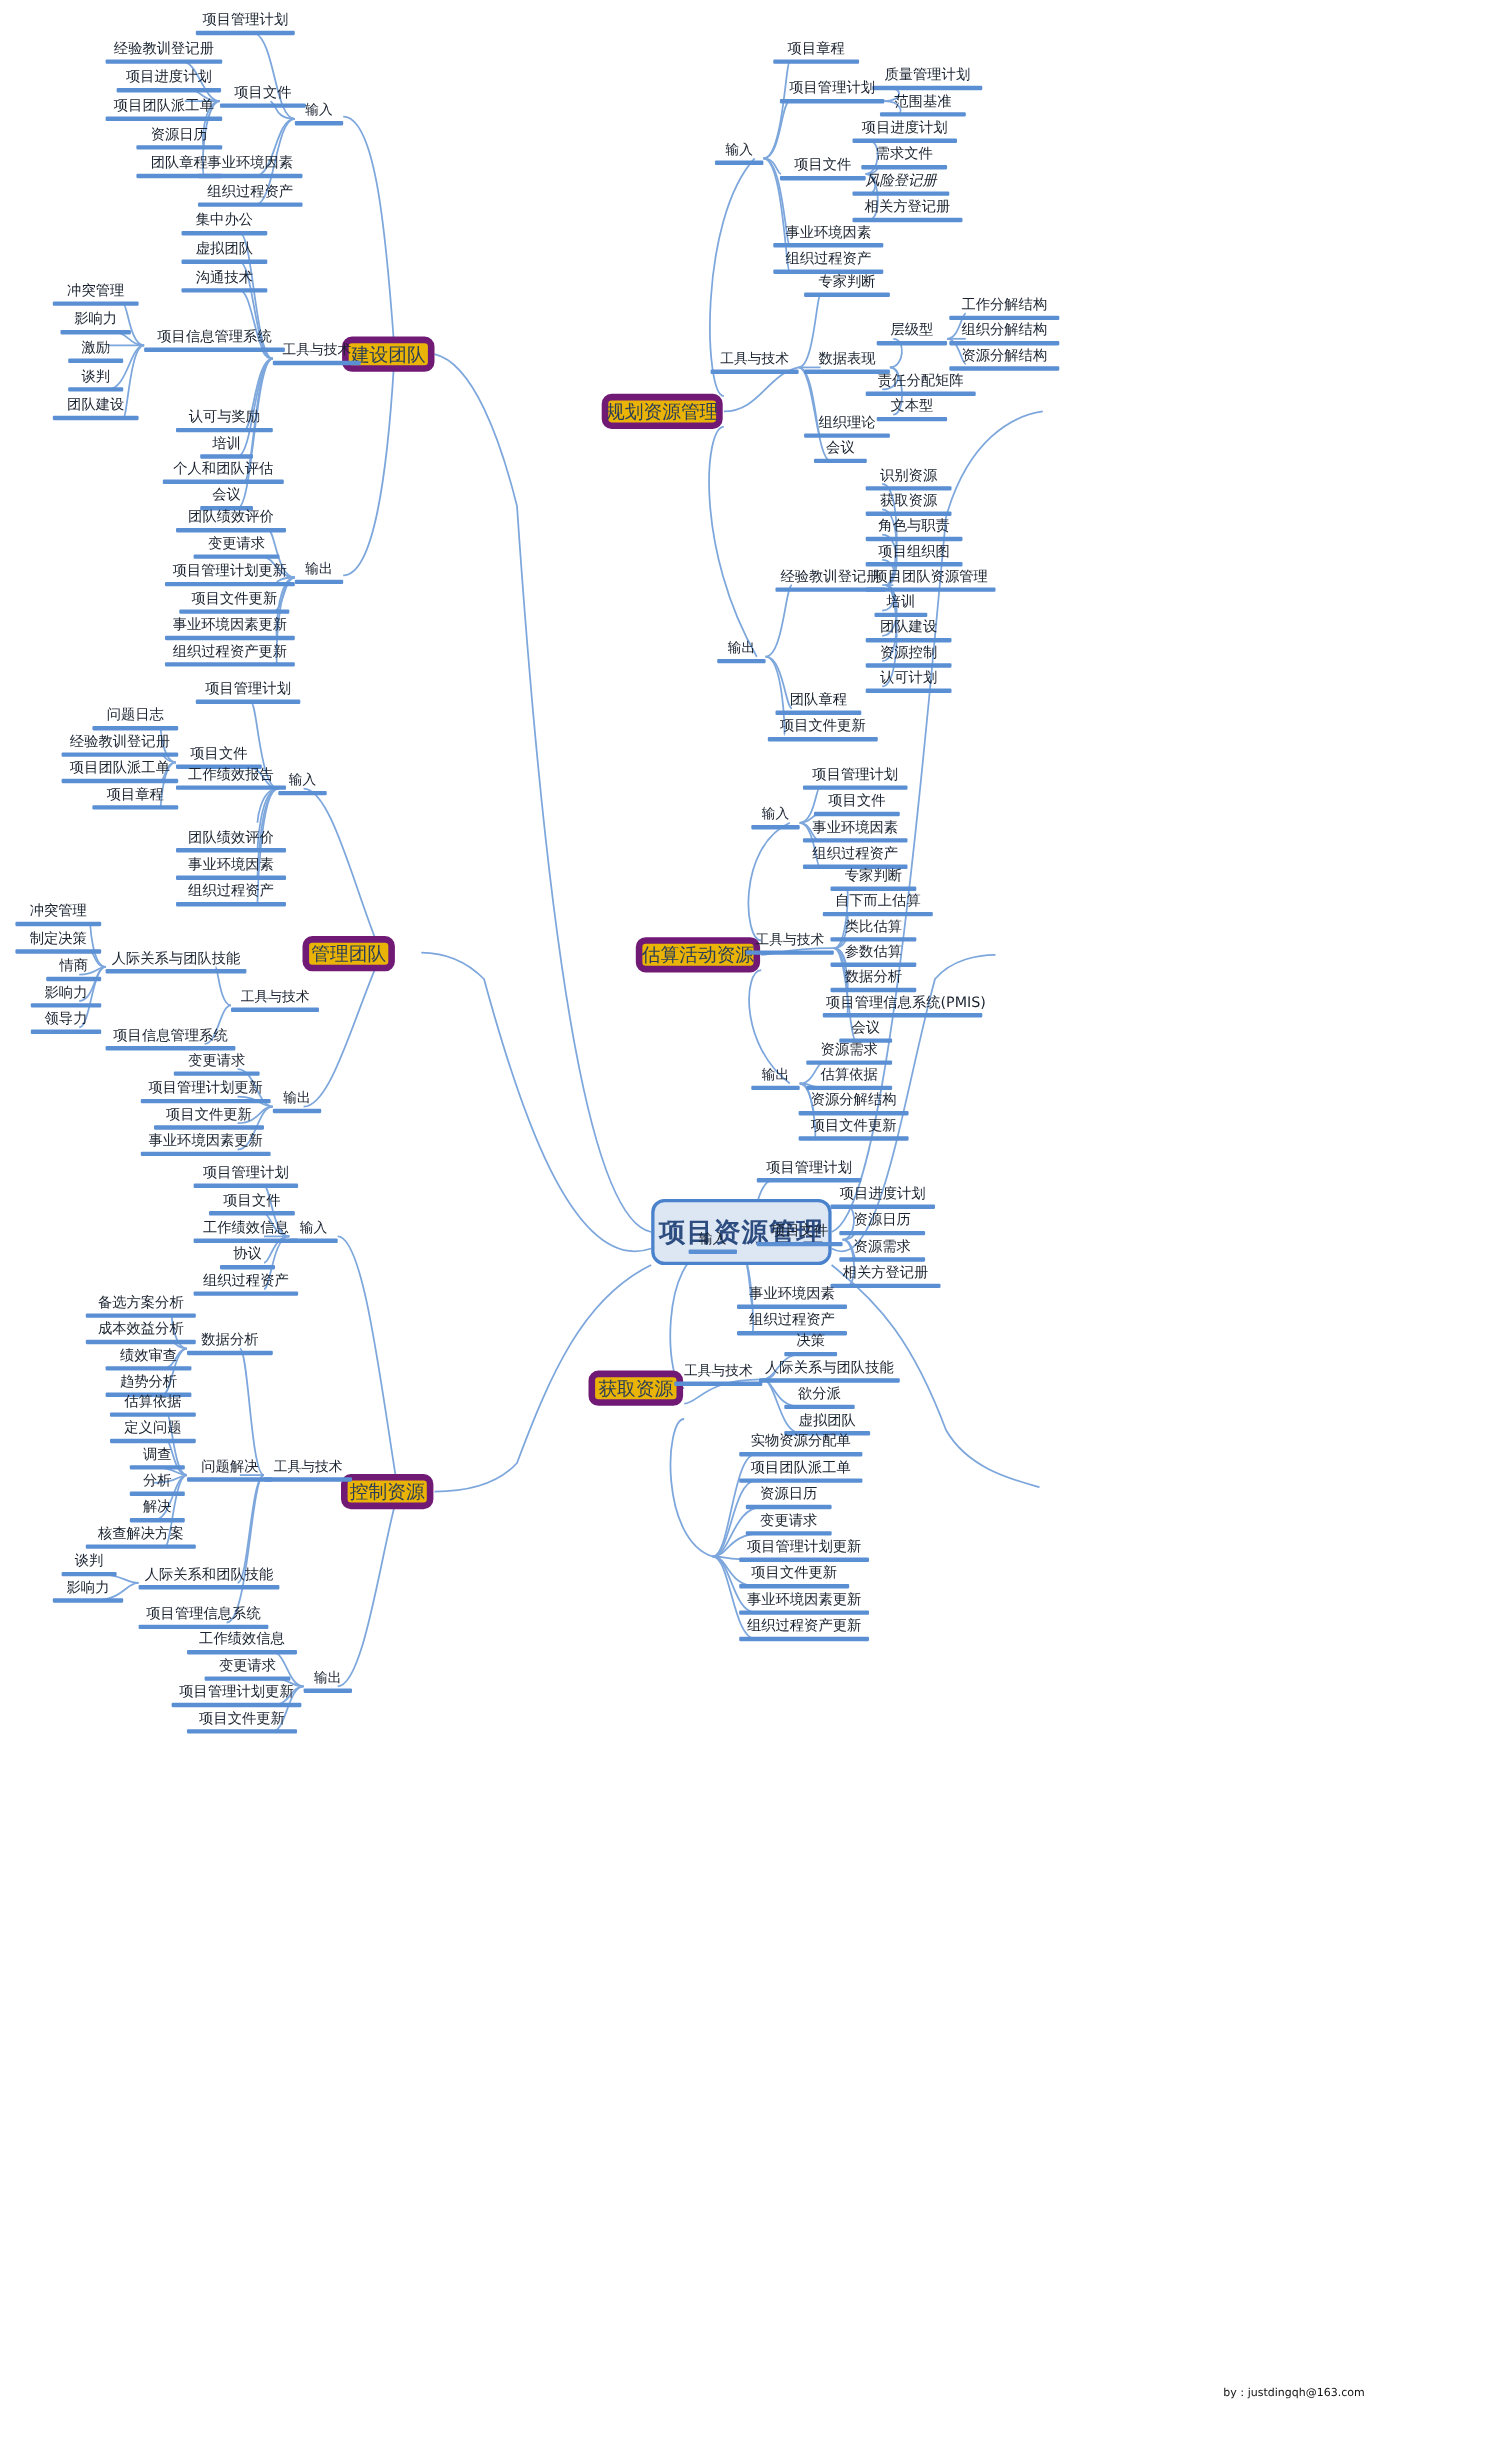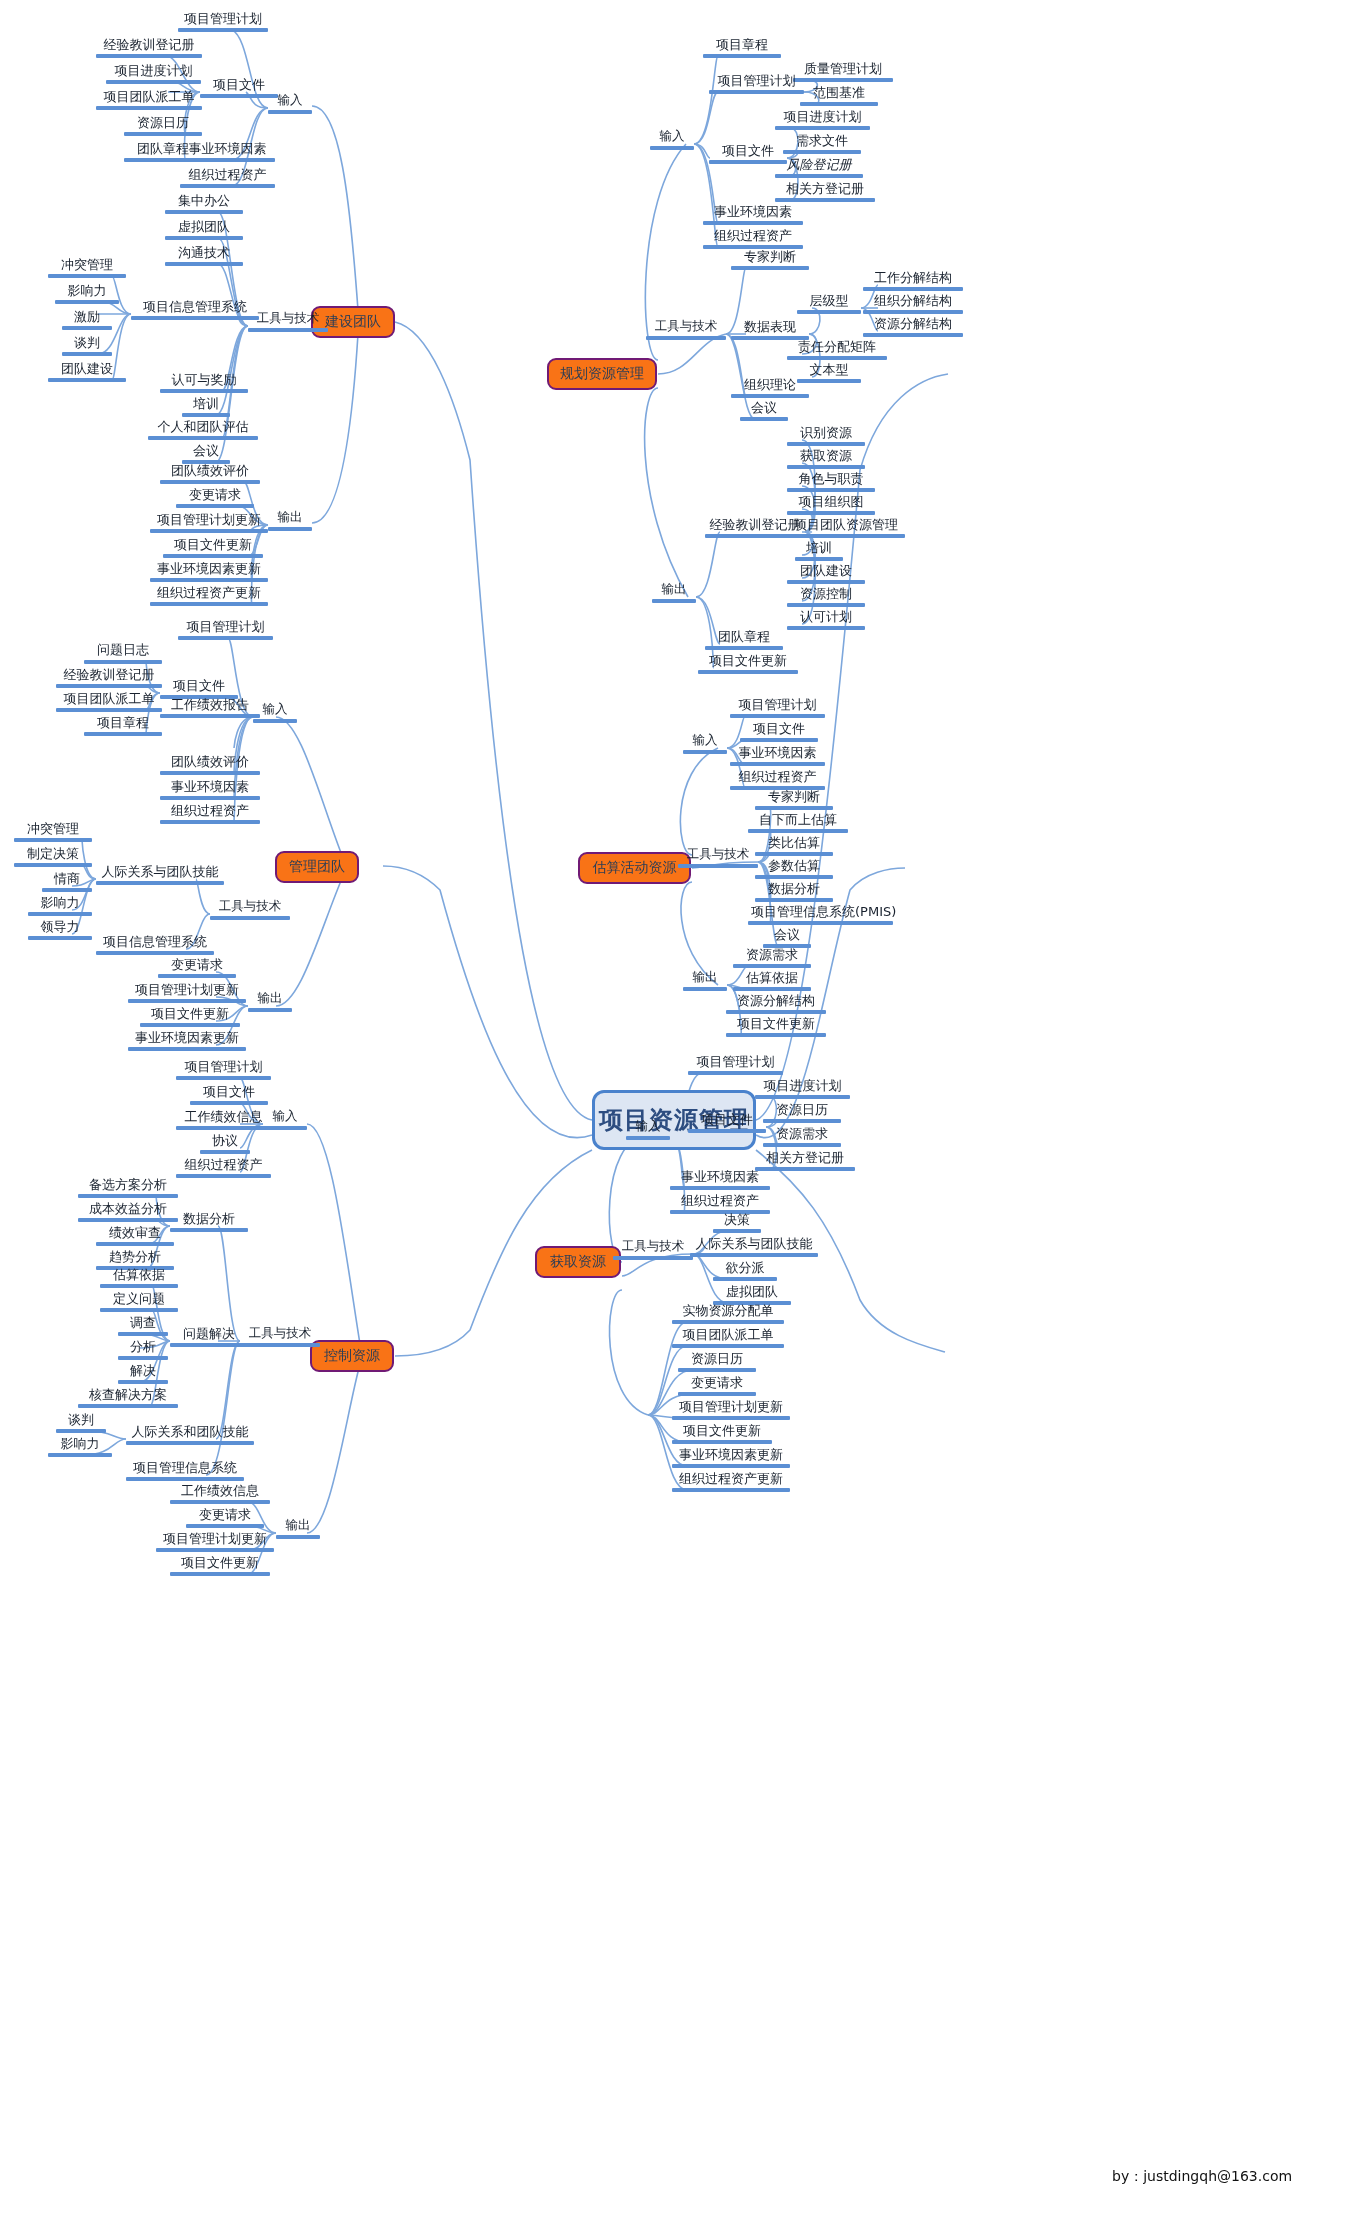--- a/index.html
+++ b/index.html
@@ -41,43 +41,43 @@
     background:#5b8fd4;
     border-radius:1px;
   }
   
   .node.small{ font-size:12.5px; }
 
   
   .topic{
     position:absolute;
     box-sizing:border-box;
-    background:#f97316;
-    border:2px solid #701a75;
+    background:#eab308;
+    border:6px solid #701a75;
     border-radius:9px;
     color:#2c3e56;
-    font-size:14px;
+    font-size:17px;
     display:flex;
     align-items:center;
     justify-content:center;
     white-space:nowrap;
     padding:0 10px;
   }
   .topic.center{
     background:#dde6f3;
     border:3px solid #4a82cc;
     border-radius:12px;
     font-size:24px;
     font-weight:bold;
     color:#2d4d80;
     letter-spacing:1px;
   }
   .credit{
     position:absolute;
-    font-size:14px;
+    font-size:10px;
     color:#111111;
     white-space:nowrap;
   }
 </style>
 </head>
 <body>
 
 <div id="map-root">
 
   <svg id="edges" viewBox="0 0 1353 2231" xmlns="http://www.w3.org/2000/svg">

